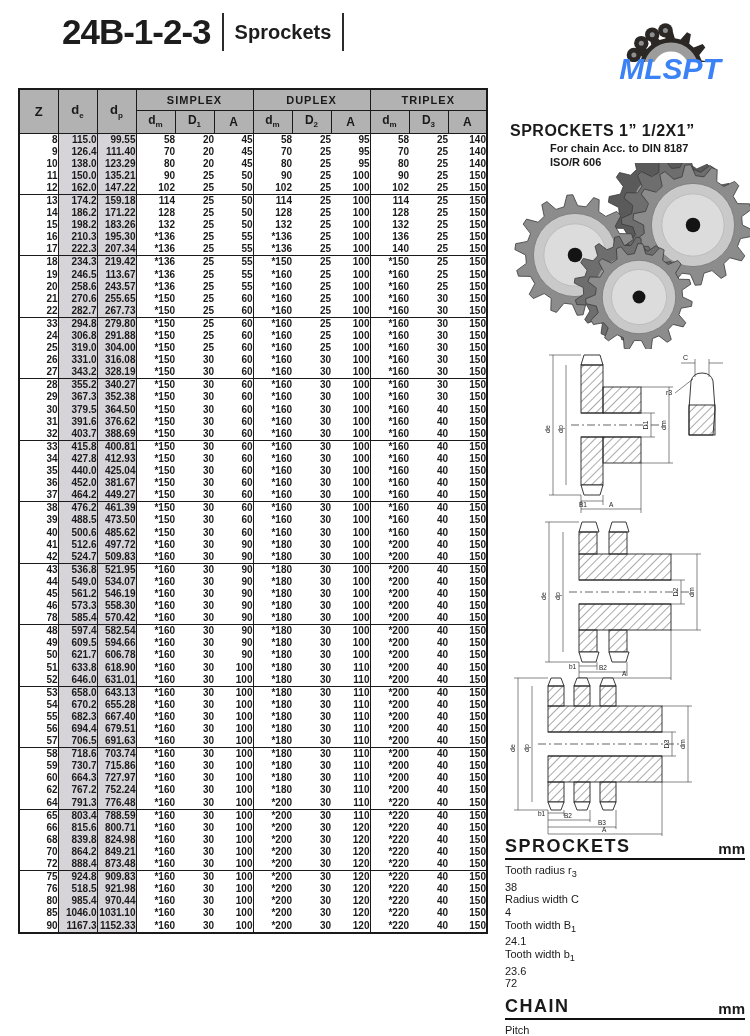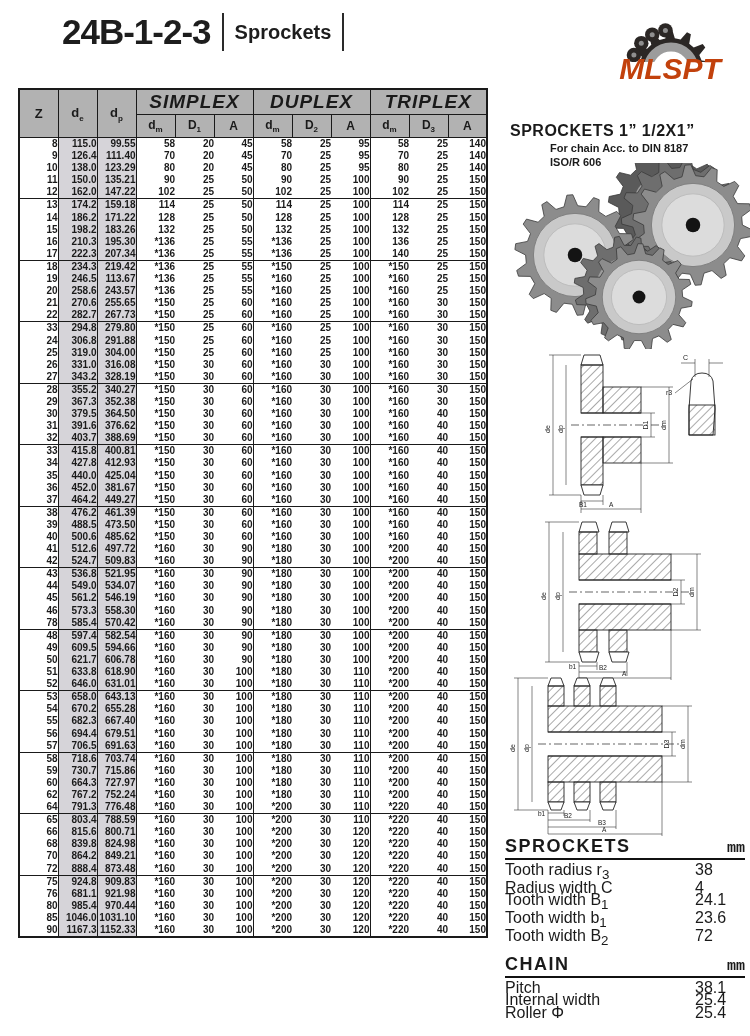--- a/index.html
+++ b/index.html
@@ -8,30 +8,30 @@
          font-family:"Liberation Sans", sans-serif; color:#1a1a1a; overflow:hidden; }
 
   
   .title-block { position:absolute; top:12px; left:27px; display:flex; align-items:center;margin-left:35px; }
   .title-code { font-size:35px; font-weight:bold; letter-spacing:-1px; color:#1d1d1d; }
   .vbar { width:2px; height:38px; background:#2a2a2a; margin:0 11px; }
   .title-word { font-size:20px; font-weight:bold; color:#1d1d1d; }
 
   .logo { position:absolute; top:4px; right:4px; width:152px; text-align:center; }
   .logo svg { display:block; margin:0 auto; }
-  .logo-text { font-size:30px; font-weight:bold; font-style:italic; color:#c2410c;
+  .logo-text { font-size:30px; font-weight:bold; font-style:italic; color:#3b82f6;
                letter-spacing:0px; margin-top:-10px; font-family:"Liberation Sans",sans-serif; }
 
   
   #sprocket-table { position:absolute; left:18px; top:88px; width:470px;
                     border-collapse:collapse; table-layout:fixed; }
   #sprocket-table th, #sprocket-table td { font-weight:bold; }
   #sprocket-table th { background:#b2b2b2; border:1.4px solid #1a1a1a; }
   #sprocket-table { border:2px solid #1a1a1a; }
-  th.h-group { font-size:19px; letter-spacing:1px; height:21px;font-style:italic; }
+  th.h-group { font-size:11px; letter-spacing:1px; height:21px; }
   th.h-main  { font-size:13px; }
   th.h-sub   { font-size:12px; height:23px; }
   th sub, td sub { font-size:8px; }
   #sprocket-table td { font-size:10px; line-height:12.1px; padding:0; white-space:nowrap; }
   td.c-z  { width:31px; text-align:right; padding-right:7px; border-right:1.4px solid #1a1a1a; }
   td.c-de { width:50px; text-align:right; padding-right:8px; background:#d6d4d9; border-right:1.4px solid #1a1a1a; }
   td.c-dp { width:49px; text-align:right; padding-right:8px; background:#d6d4d9; border-right:1.4px solid #1a1a1a; }
   td.c-dm { width:41px; text-align:right; padding-right:8px; }
   td.c-dx { width:33px; text-align:right; padding-right:11px; }
   td.c-a  { width:39px; text-align:right; padding-right:11px; }
@@ -48,23 +48,23 @@
   #photos   { position:absolute; left:497px; top:163px; }
   #diag1    { position:absolute; left:523px; top:349px; }
   #diag2    { position:absolute; left:523px; top:514px; }
   #diag3    { position:absolute; left:500px; top:672px; }
   svg text  { font-family:"Liberation Sans",sans-serif; }
 
   .specs { position:absolute; left:505px; top:836px; width:240px; }
   .spec-head { display:flex; justify-content:space-between; align-items:flex-end;
                border-bottom:2.2px solid #111; padding-bottom:1px; margin-bottom:4px; }
   .spec-head .t { font-size:18px; font-weight:bold; letter-spacing:1.5px; }
-  .spec-head .u { font-size:15px; font-weight:bold;font-family:Liberation Mono, monospace; }
+  .spec-head .u { font-size:15px; font-weight:bold; }
   .spec-rows { margin-bottom:6px; }
-  .spec-row { display:flex; font-size:16px; line-height:12.6px; }
+  .spec-row { display:flex; font-size:11px; line-height:12.6px;flex-direction:column; }
   .spec-label { flex:1 1 auto; }
   .spec-value { width:50px; text-align:left; }
 </style>
 </head>
 <body>
 
 <div class="title-block">
   <span class="title-code">24B-1-2-3</span>
   <span class="vbar"></span>
   <span class="title-word">Sprockets</span>
@@ -985,21 +985,21 @@
         <td class="c-a">100</td>
         <td class="c-dm gb">*200</td>
         <td class="c-dx">30</td>
         <td class="c-a">120</td>
         <td class="c-dm gb">*220</td>
         <td class="c-dx">40</td>
         <td class="c-a">150</td>
       </tr>
       <tr>
         <td class="c-z">76</td>
-        <td class="c-de">681.1</td>
+        <td class="c-de">518.5</td>
         <td class="c-dp">921.98</td>
         <td class="c-dm">*160</td>
         <td class="c-dx">30</td>
         <td class="c-a">100</td>
         <td class="c-dm gb">*200</td>
         <td class="c-dx">30</td>
         <td class="c-a">120</td>
         <td class="c-dm gb">*220</td>
         <td class="c-dx">40</td>
         <td class="c-a">150</td>
@@ -1260,21 +1260,20 @@
       </div>
       <div class="spec-row">
         <span class="spec-label">Tooth width B<sub>1</sub></span>
         <span class="spec-value">24.1</span>
       </div>
       <div class="spec-row">
         <span class="spec-label">Tooth width b<sub>1</sub></span>
         <span class="spec-value">23.6</span>
       </div>
       <div class="spec-row">
-        <span class="spec-label">Tooth width B<sub>2</sub></span>
         <span class="spec-value">72</span>
       </div>
     </div>
 
   <div class="spec-head">
     <span class="t">CHAIN</span>
     <span class="u">mm</span>
   </div>
   <div class="spec-rows" id="chain-specs">
       <div class="spec-row">

